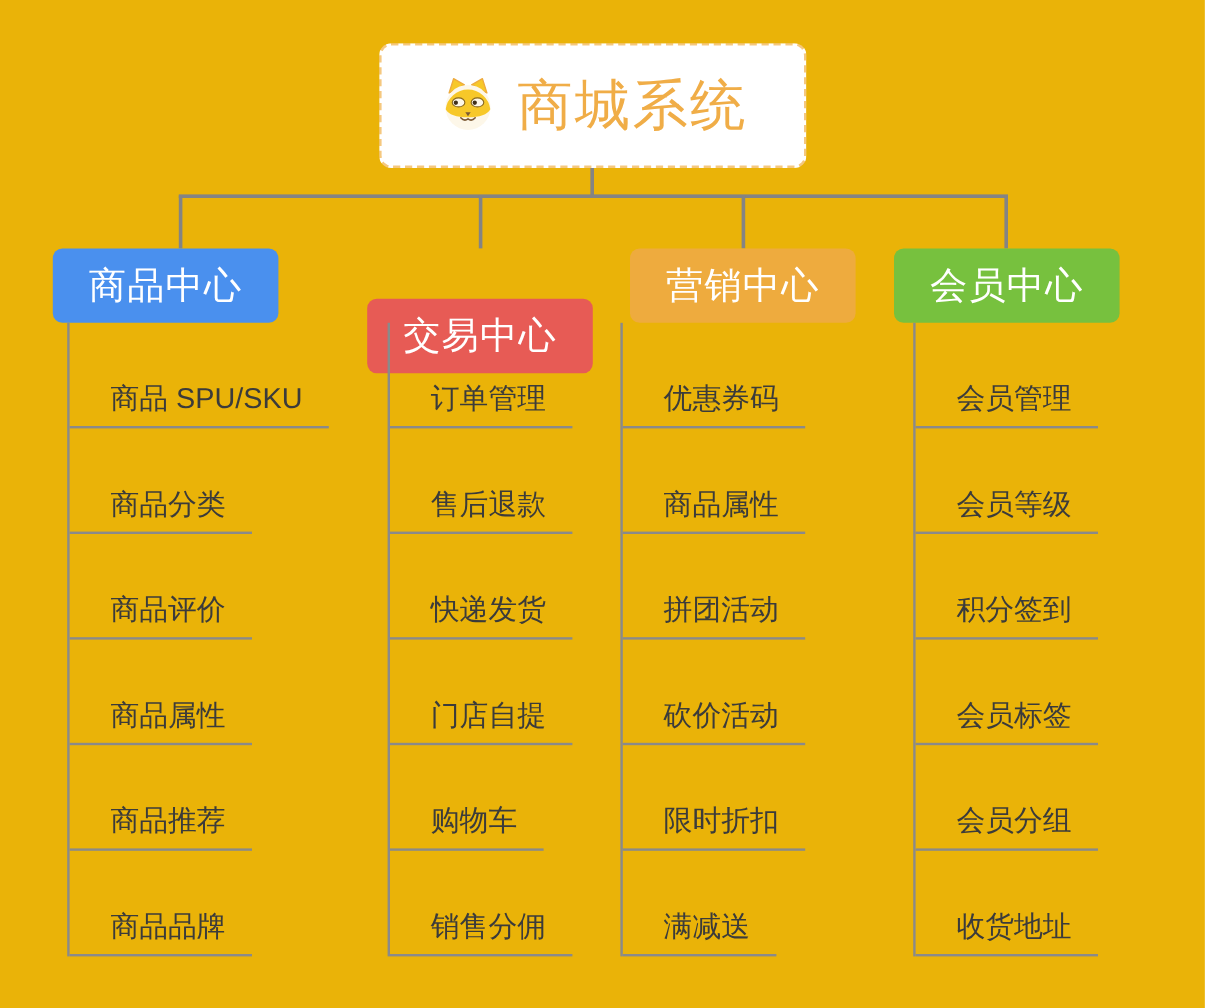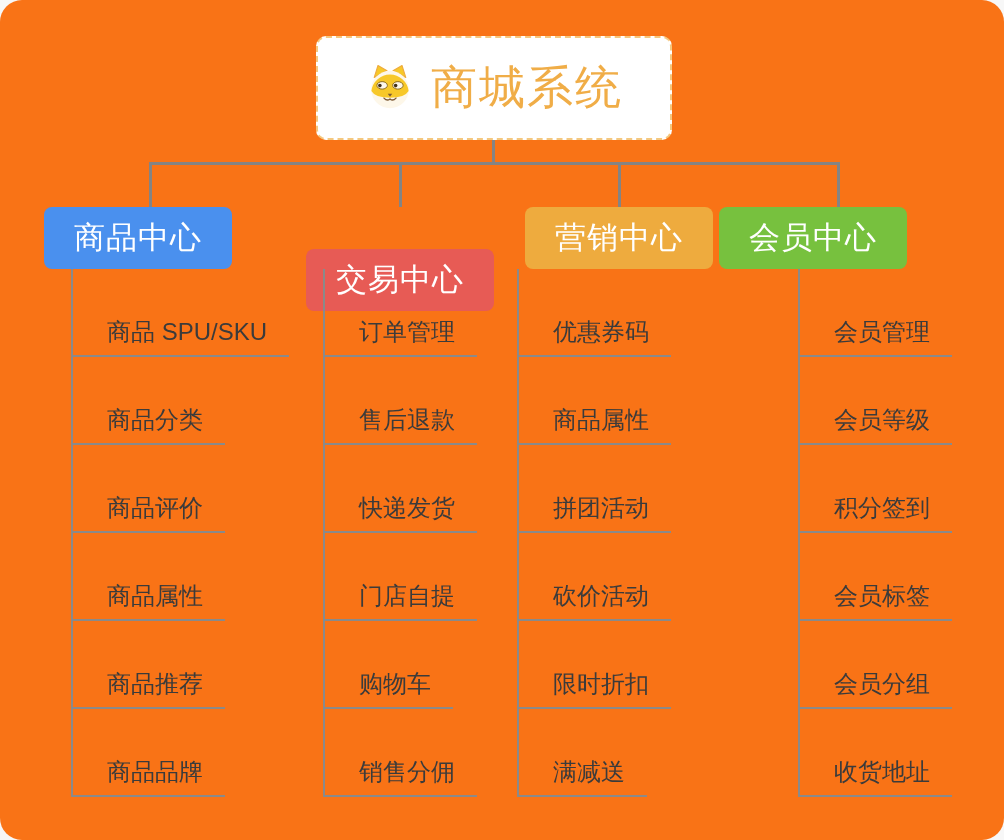--- a/index.html
+++ b/index.html
@@ -46,48 +46,48 @@
     width:188px;height:62px;
     border-radius:8px;
     display:flex;align-items:center;justify-content:center;
     color:#ffffff;font-size:31px;letter-spacing:1px;
     white-space:nowrap;
     cursor:default;
   }
   .branch-box.b0{left:44px;}
   .branch-box.b1{left:306px;}
   .branch-box.b2{left:525px;}
-  .branch-box.b3{left:719px;}
+  .branch-box.b3{left:745px;}
 
   
   .col{
     position:absolute;top:269px;
     width:max-content;
     border-left:2px solid #8a8a8a;
   }
-  .col.c0{left:71px;}
+  .col.c0{left:56px;}
   .col.c1{left:323px;}
   .col.c2{left:517px;}
-  .col.c3{left:798px;}
+  .col.c3{left:761px;}
   .child{
     height:88px;
     display:flex;align-items:flex-end;
   }
   .child-label{
     display:inline-block;
     border-bottom:2px solid #8a8a8a;
     padding:0 22px 7px 34px;
     font-size:24px;color:#3b3b3b;
     white-space:nowrap;
   }
 </style>
 </head>
 <body>
 
-<div id="canvas" style="background: #f97316; border-radius: 22px;">
+<div id="canvas" style="background: #eab308;">
 
   <div class="conn root-stub"></div>
   <div class="conn bus"></div>
   <div class="conn stub stub-0"></div>
   <div class="conn stub stub-1"></div>
   <div class="conn stub stub-2"></div>
   <div class="conn stub stub-3"></div>
 
   <div class="root-node" style="border-color: rgb(245, 200, 127); background: rgb(255, 255, 255);">
     <svg class="root-icon" viewBox="0 0 64 64" aria-hidden="true">

